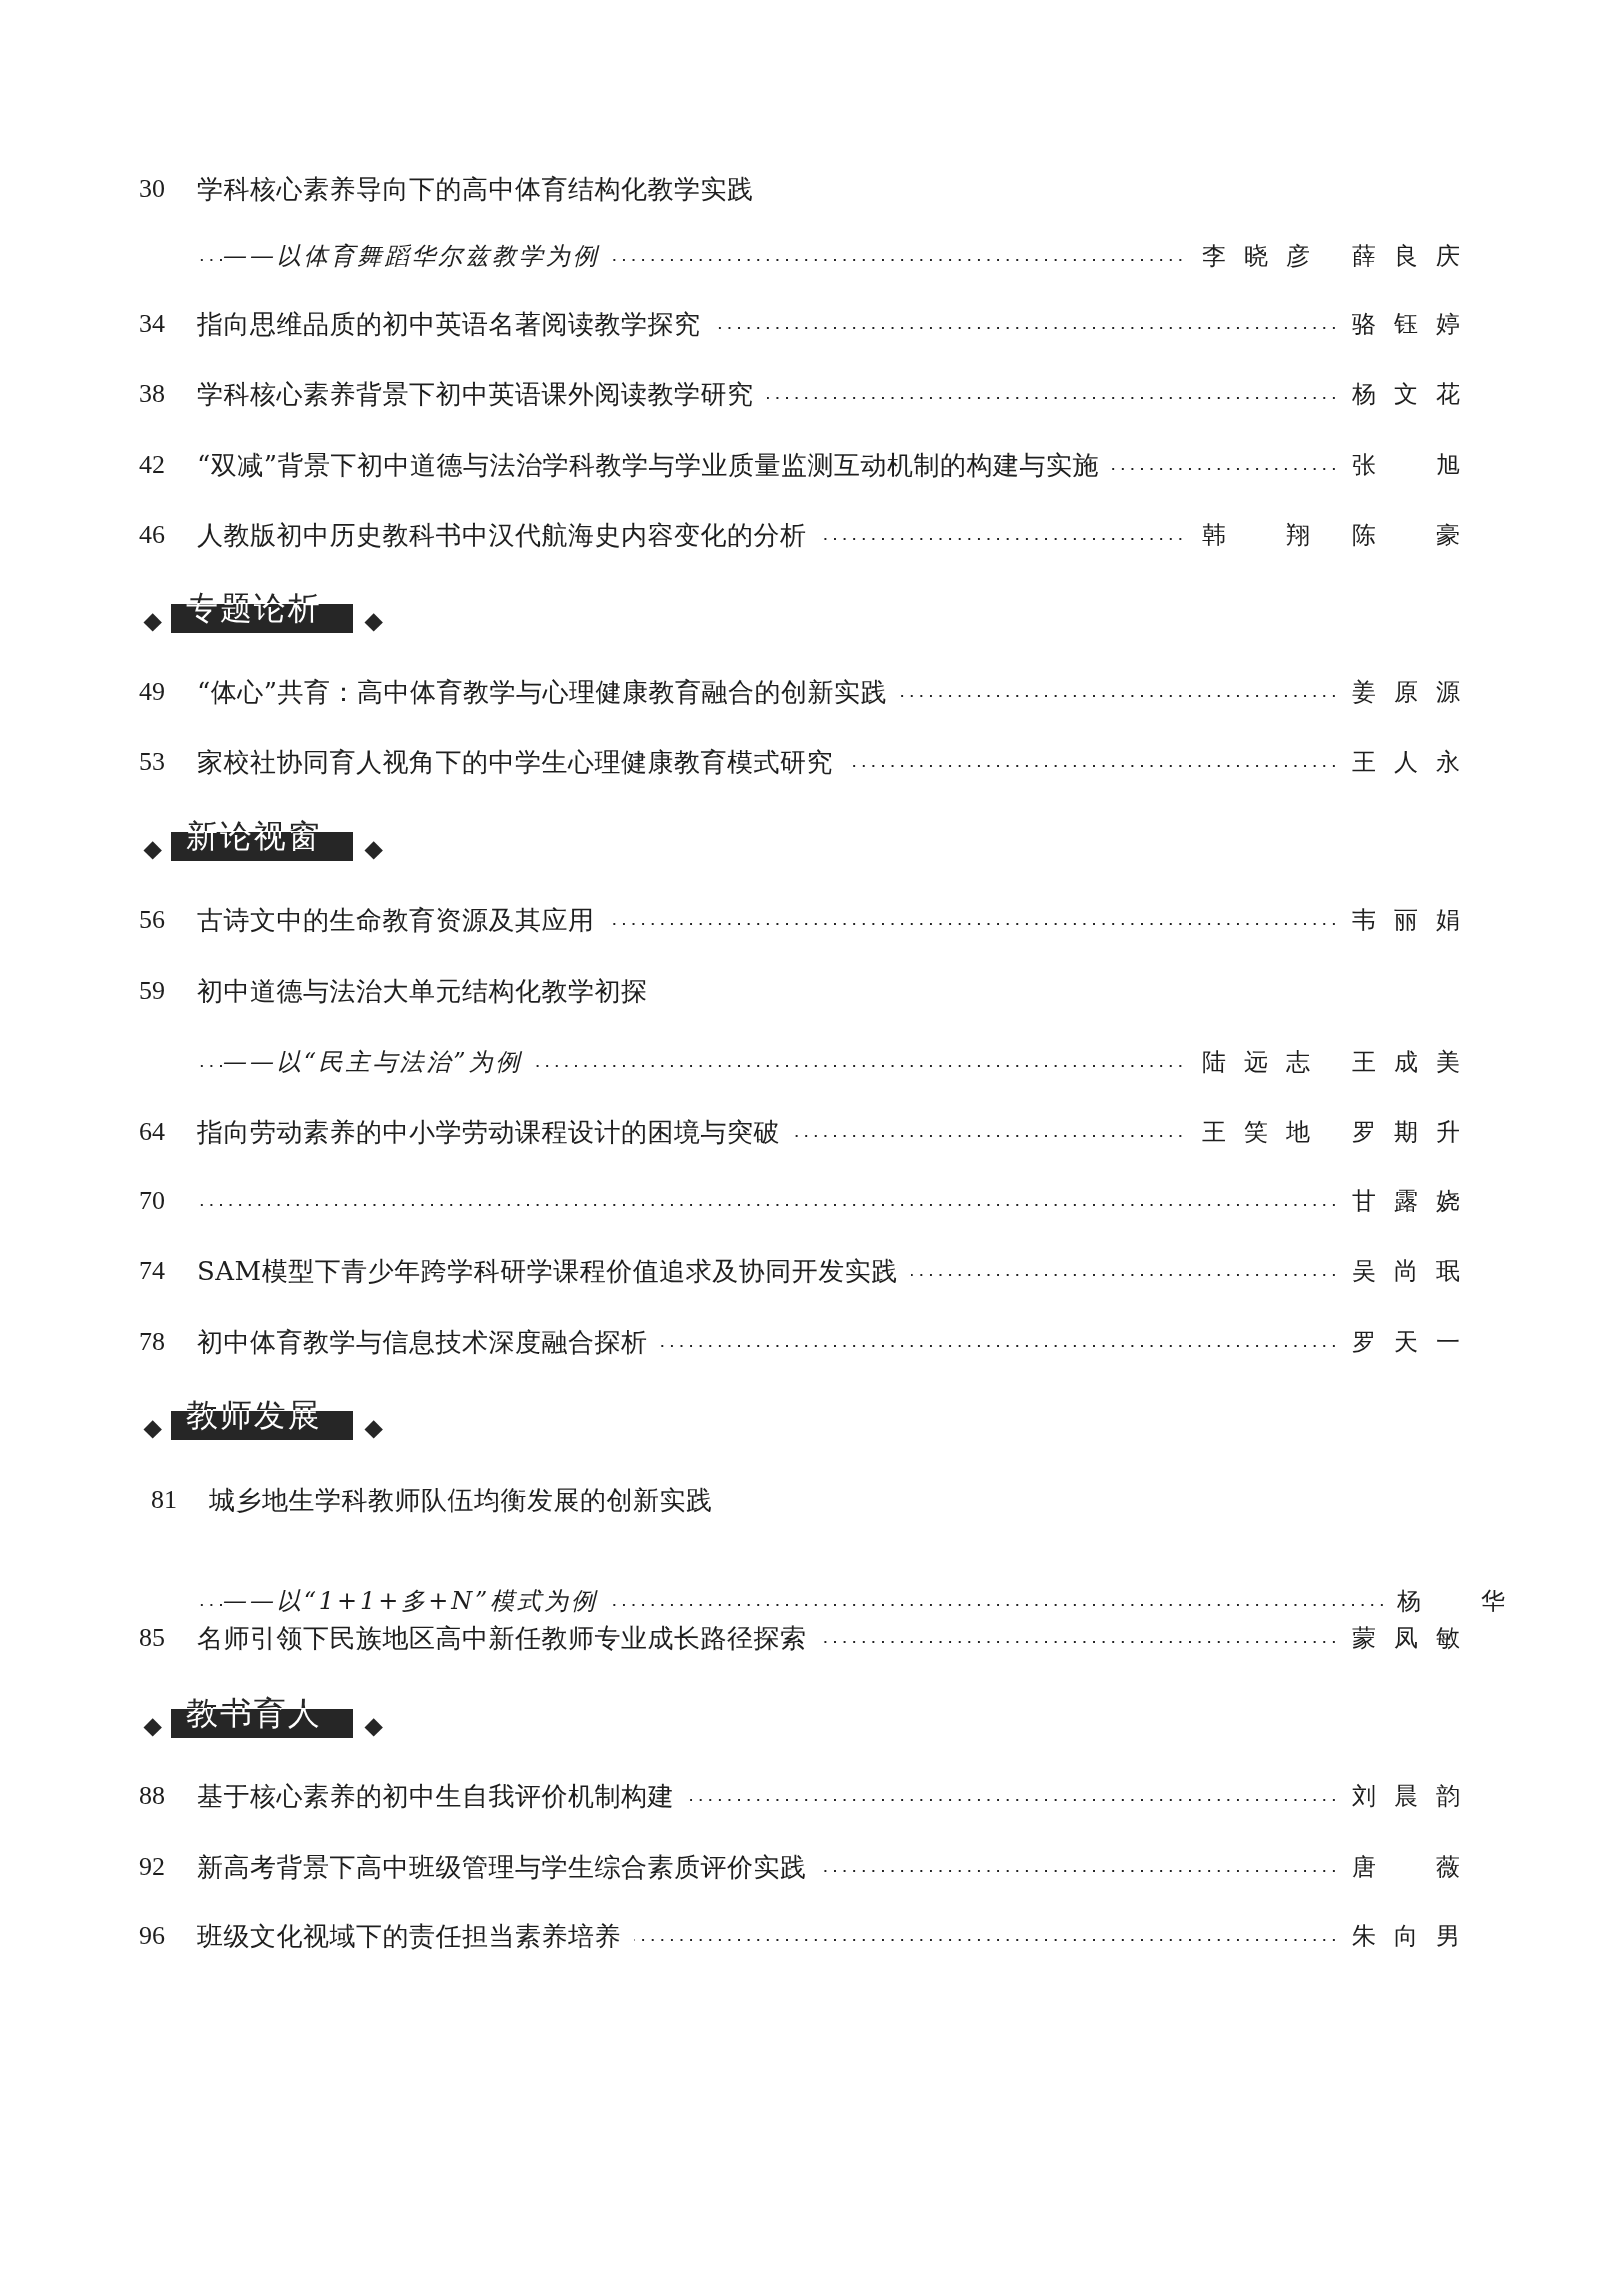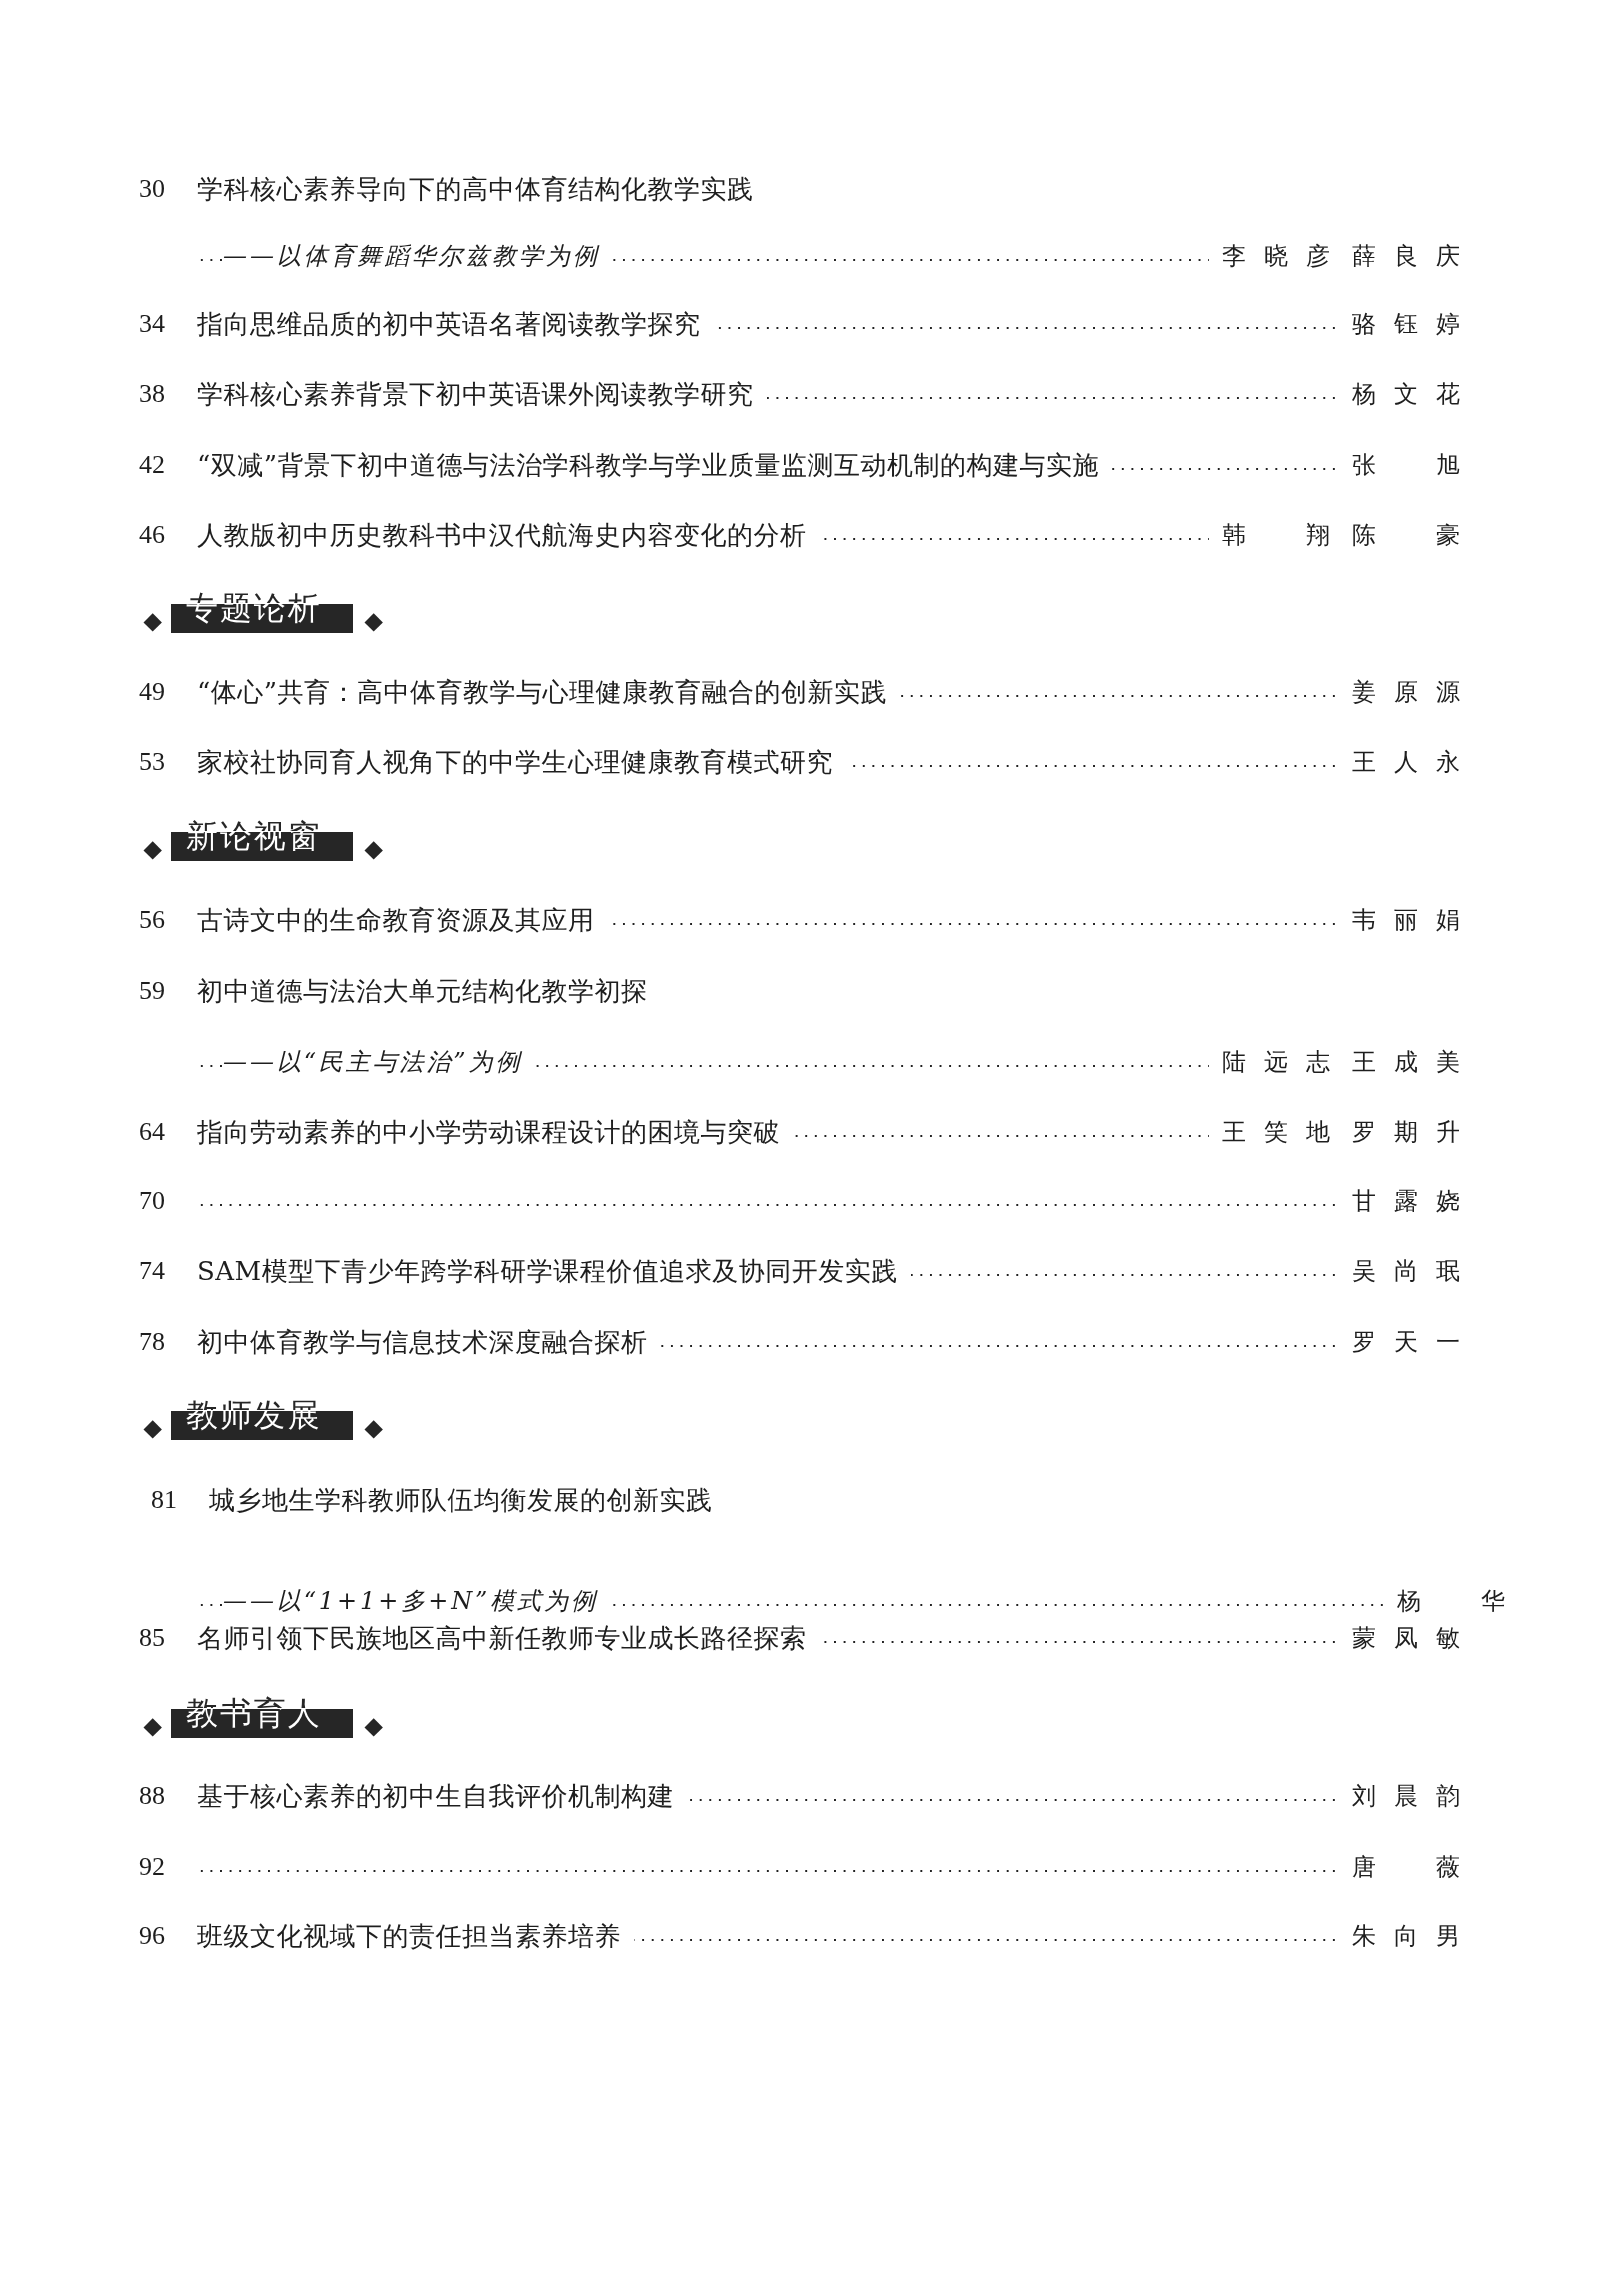--- a/index.html
+++ b/index.html
@@ -15,21 +15,21 @@
   .row.sub .title { left: 223px; font-size: 24px; letter-spacing: 2.9px; font-style: italic; }
   .leader { position: absolute; left: 197px; right: 150px; height: 3.8px; top: 50%;
             margin-top: 1.9px;
             background-image: radial-gradient(circle, #222 1.2px, transparent 1.5px);
             background-size: 9.6px 3.8px; background-repeat: repeat-x; z-index: 1; }
   .authors { position: absolute; right: 150px; display: flex; gap: 0; background: #fff;
              padding-left: 13.4px; z-index: 2; font-size: 24px; white-space: nowrap; }
   .author { display: inline-block; width: 110px; text-align: justify; text-align-last: justify;
             letter-spacing: 1.9px; }
   .authors .author + .author { margin-left: 0; }
-  .author-wrap { display: flex; gap: 20px; }
+  .author-wrap { display: flex; gap: 40px; }
 
   .section { position: absolute; left: 144px; height: 48px; transform: translateY(-50%); }
   .section .diamond { position: absolute; width: 13.4px; height: 13.4px; background: #262626;
                       transform: rotate(45deg); top: 25px; }
   .section .diamond.left { left: 1.9px; }
   .section .diamond.right { left: 223px; }
   .section .bar { position: absolute; left: 27px; top: 12.5px; width: 182px; height: 29px;
                   background: #262626; }
   .section .label { position: absolute; left: 42px; top: -3.8px; font-size: 32px; font-weight: normal;
                     font-family: "DejaVu Sans", "Liberation Sans", sans-serif; letter-spacing: 1.9px;
@@ -242,20 +242,21 @@
     <span class="title">基于核心素养的初中生自我评价机制构建</span>
     <span class="authors">
         <span class="author-wrap">
           <span class="author">刘晨韵</span>
         </span>
       </span>
   </div>
     <div class="row" style="top: 1867px;">
     <span class="page-no">92</span>
     <span class="leader"></span>
+    <span class="title">新高考背景下高中班级管理与学生综合素质评价实践</span>
     <span class="authors">
         <span class="author-wrap">
           <span class="author">唐　薇</span>
         </span>
       </span>
   </div>
     <div class="row" style="top: 1936px;">
     <span class="page-no">96</span>
     <span class="leader"></span>
     <span class="title">班级文化视域下的责任担当素养培养</span>

